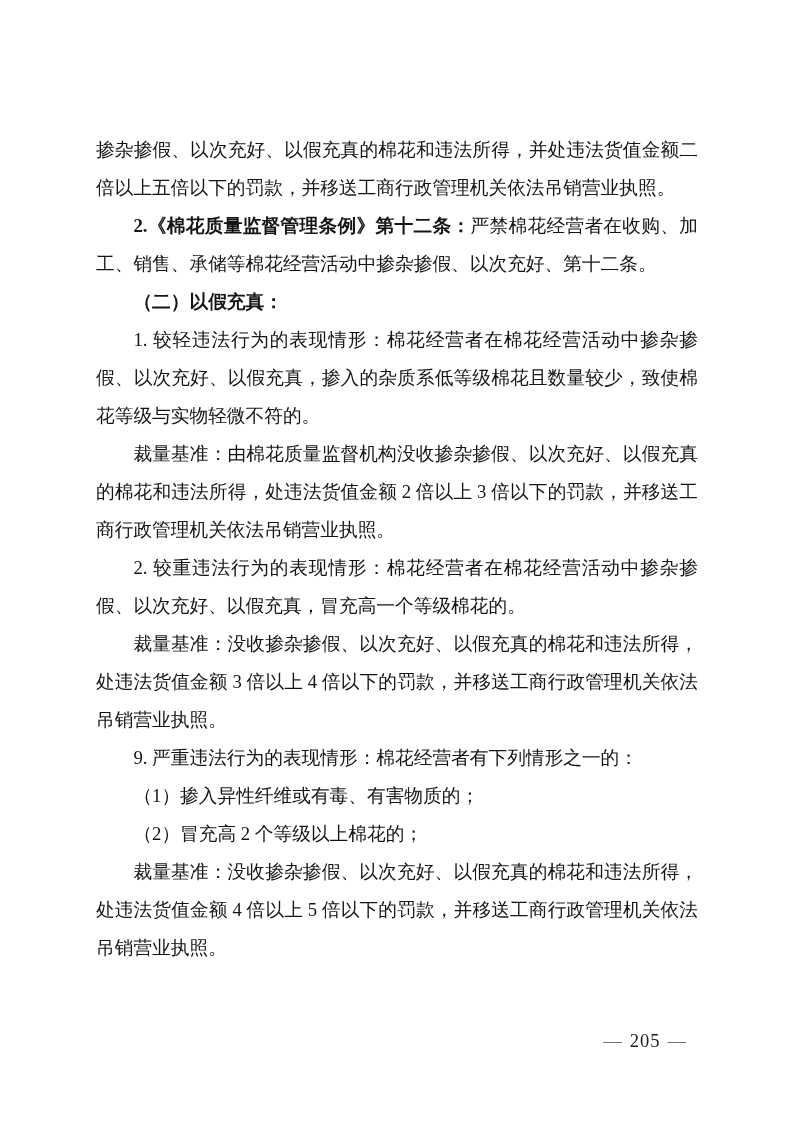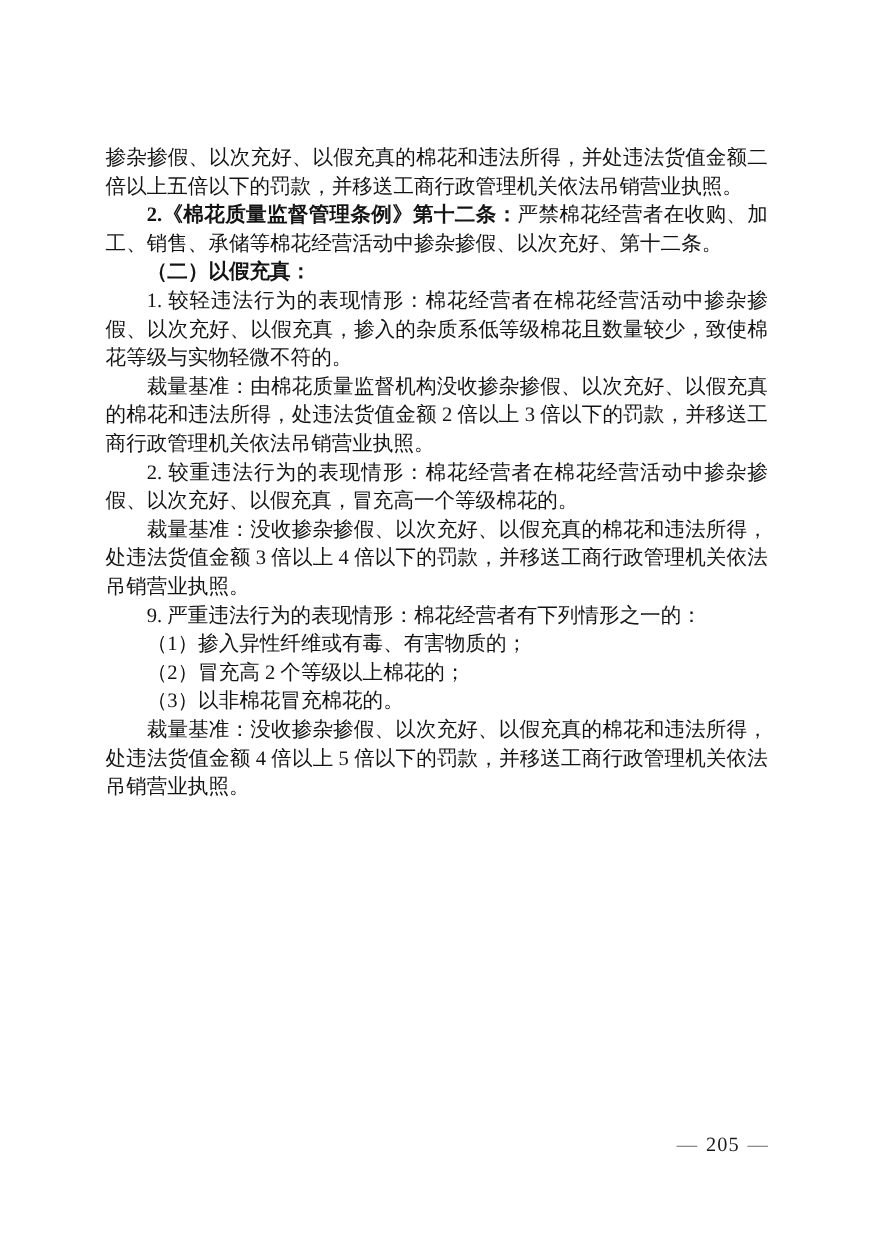--- a/index.html
+++ b/index.html
@@ -15,37 +15,37 @@
     font-family: "Liberation Serif", "DejaVu Serif", serif;
     color: #141414;
     overflow: hidden;
   }
   .doc-body {
     position: absolute;
     left: 96px;
     top: 131px;
     width: 602px;
     font-size: 18.7px;
-    line-height: 26px;
+    line-height: 38px;
     text-align: justify;
     text-justify: inter-ideograph;
   }
   .doc-body p {
     margin: 0;
     padding: 0;
   }
   .doc-body p.indent {
     text-indent: 2em;
   }
   .doc-body .bold {
     font-weight: bold;
   }
   .page-footer {
     position: absolute;
-    left: 104px;
+    left: 92px;
     top: 1028px;
     width: 602px;
     text-align: right;
     font-size: 18.5px;
     line-height: 26px;
     color: #1a1a1a;
     letter-spacing: 1px;
   }
   .page-footer .dash {
     color: #6e6e6e;
@@ -64,21 +64,20 @@
       <p class=""><span class="">掺杂掺假、以次充好、以假充真的棉花和违法所得，并处违法货值金额二倍以上五倍以下的罚款，并移送工商行政管理机关依法吊销营业执照。</span></p>
       <p class="indent"><span class="bold">2.《棉花质量监督管理条例》第十二条：</span><span class="">严禁棉花经营者在收购、加工、销售、承储等棉花经营活动中掺杂掺假、以次充好、第十二条。</span></p>
       <p class="indent"><span class="bold">（二）以假充真：</span></p>
       <p class="indent"><span class="">1. 较轻违法行为的表现情形：棉花经营者在棉花经营活动中掺杂掺假、以次充好、以假充真，掺入的杂质系低等级棉花且数量较少，致使棉花等级与实物轻微不符的。</span></p>
       <p class="indent"><span class="">裁量基准：由棉花质量监督机构没收掺杂掺假、以次充好、以假充真的棉花和违法所得，处违法货值金额 2 倍以上 3 倍以下的罚款，并移送工商行政管理机关依法吊销营业执照。</span></p>
       <p class="indent"><span class="">2. 较重违法行为的表现情形：棉花经营者在棉花经营活动中掺杂掺假、以次充好、以假充真，冒充高一个等级棉花的。</span></p>
       <p class="indent"><span class="">裁量基准：没收掺杂掺假、以次充好、以假充真的棉花和违法所得，处违法货值金额 3 倍以上 4 倍以下的罚款，并移送工商行政管理机关依法吊销营业执照。</span></p>
       <p class="indent"><span class="">9. 严重违法行为的表现情形：棉花经营者有下列情形之一的：</span></p>
       <p class="indent"><span class="">（1）掺入异性纤维或有毒、有害物质的；</span></p>
       <p class="indent"><span class="">（2）冒充高 2 个等级以上棉花的；</span></p>
-      <p class="indent"><span class="">（3）以非棉花冒充棉花的。</span></p>
       <p class="indent"><span class="">裁量基准：没收掺杂掺假、以次充好、以假充真的棉花和违法所得，处违法货值金额 4 倍以上 5 倍以下的罚款，并移送工商行政管理机关依法吊销营业执照。</span></p>
     </div>
 
   <div class="page-footer">
     <span class="dash">—</span><span class="pagenum">205</span><span class="dash">—</span>
   </div>
 
 </div>
 
 </body></html>

